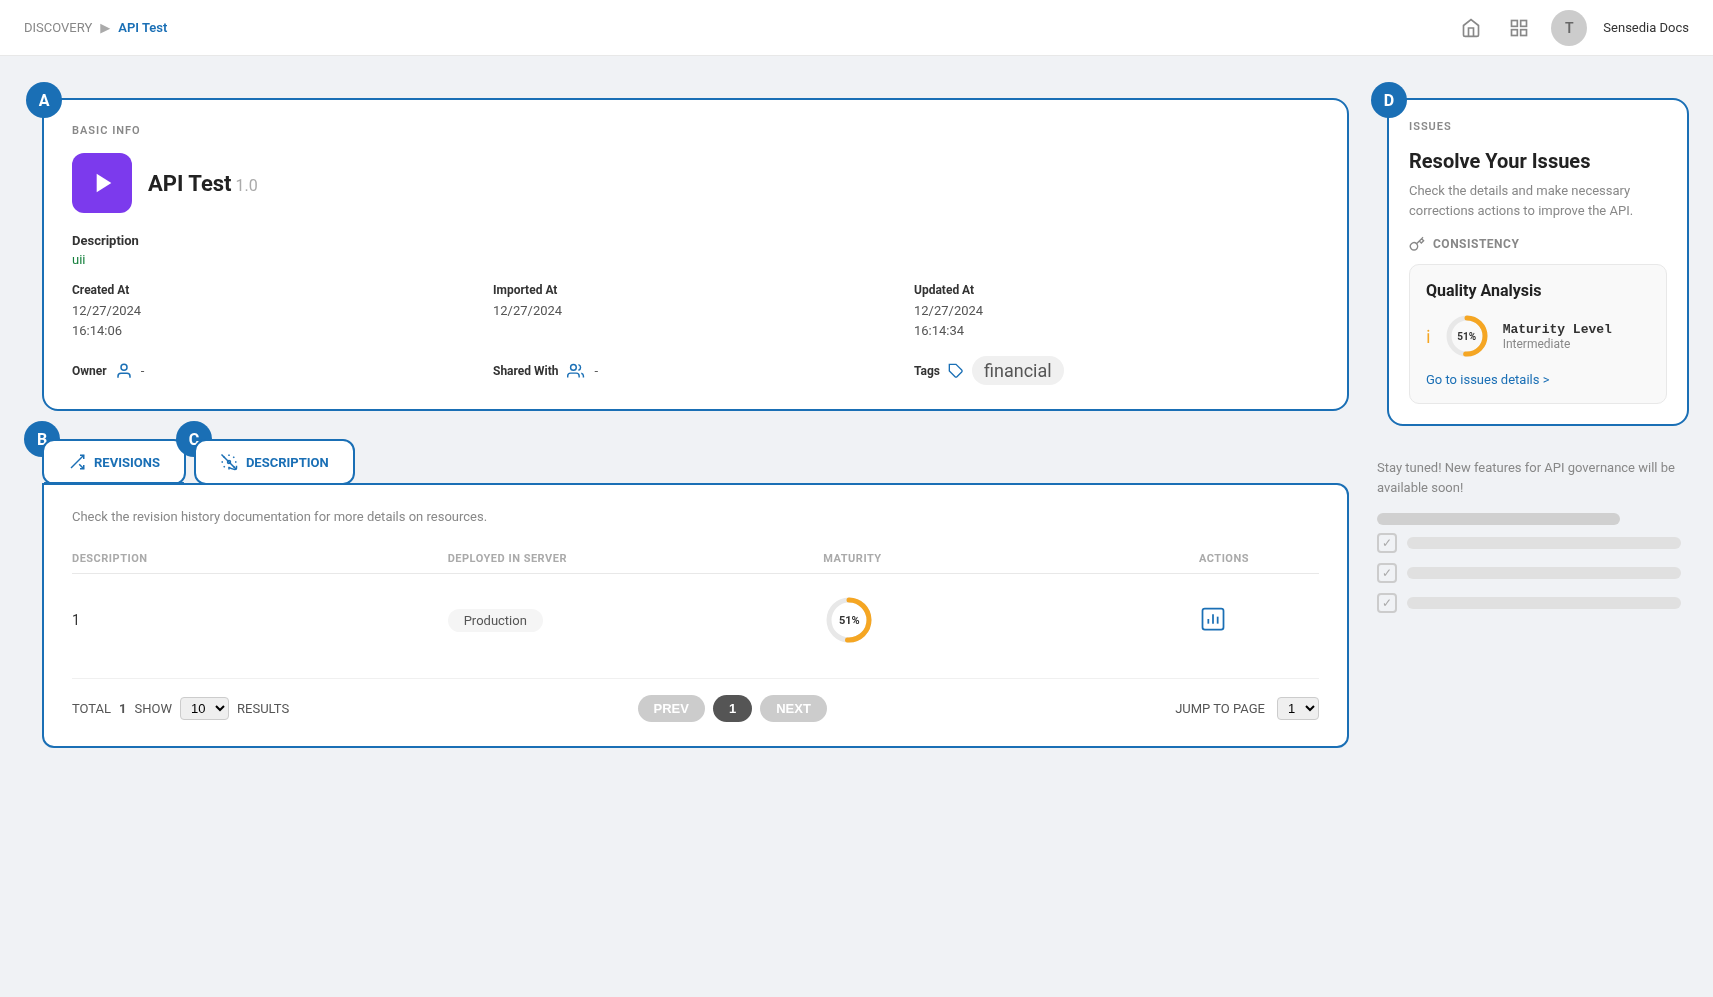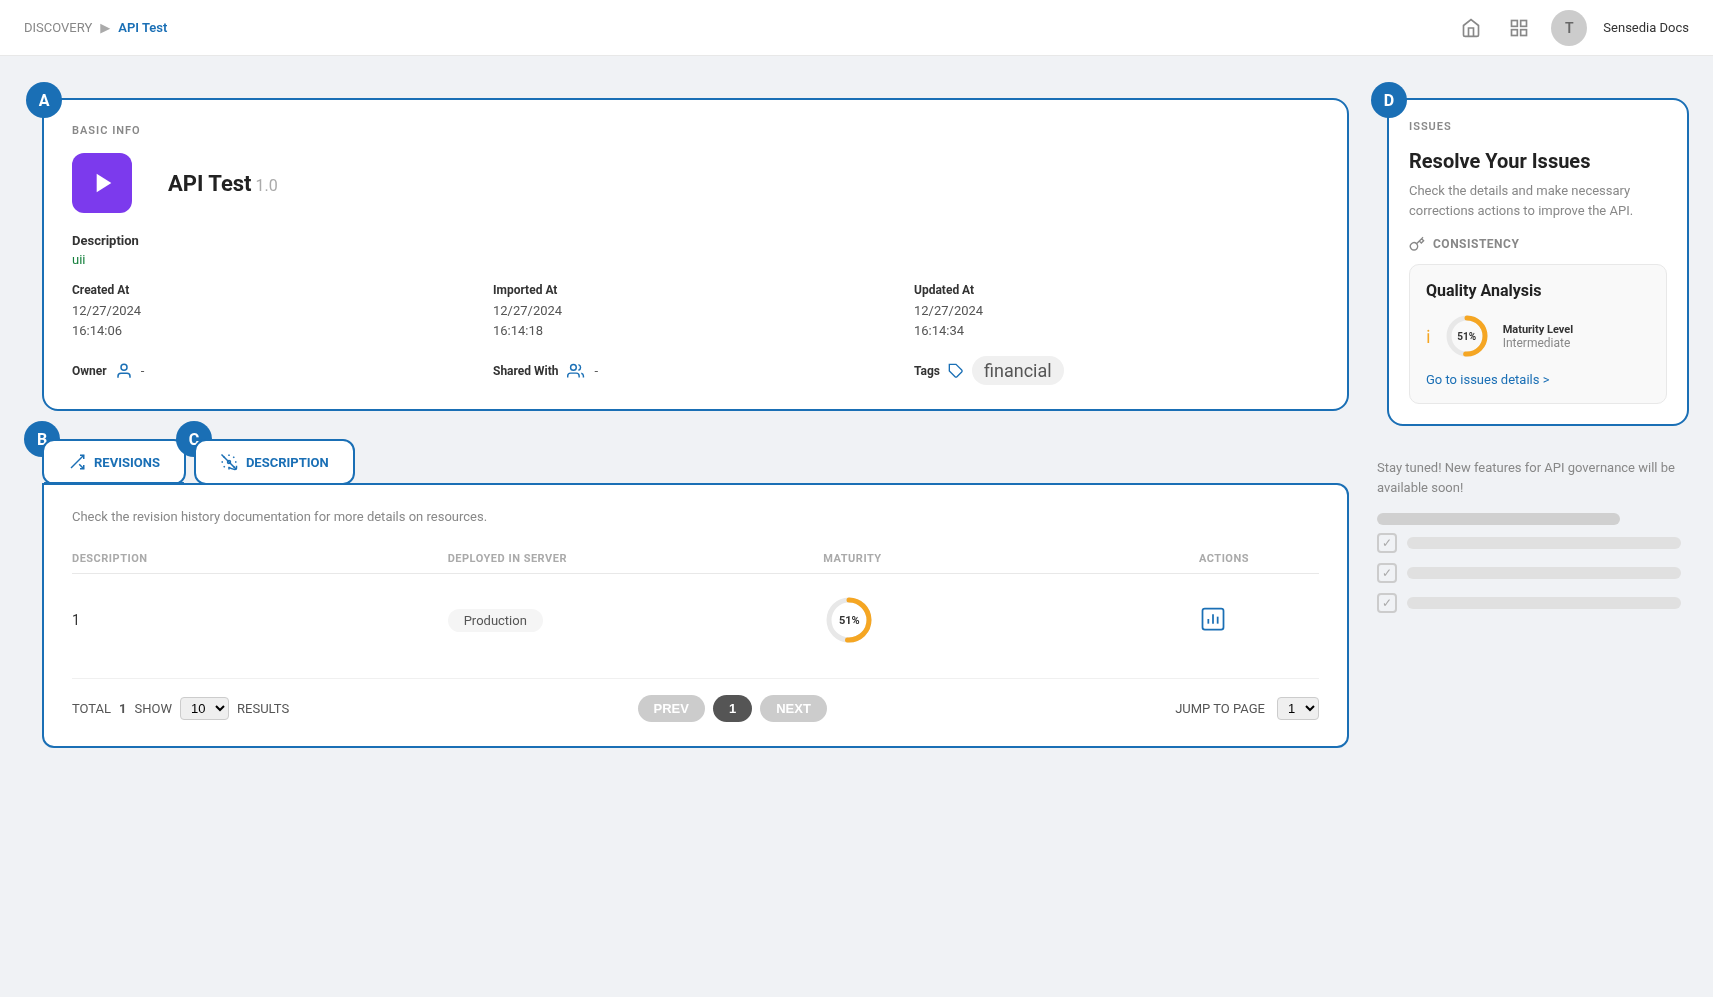--- a/index.html
+++ b/index.html
@@ -113,21 +113,21 @@
       font-size: 11px;
       font-weight: 600;
       color: #888;
       letter-spacing: 1px;
       text-transform: uppercase;
       margin-bottom: 16px;
     }
     .api-info-header {
       display: flex;
       align-items: center;
-      gap: 36px;
+      gap: 16px;
       margin-bottom: 20px;
     }
     .api-logo {
       width: 60px;
       height: 60px;
       border-radius: 12px;
       background: #7c3aed;
       display: flex;
       align-items: center;
       justify-content: center;
@@ -412,23 +412,24 @@
       font-size: 16px;
       font-weight: 700;
       color: #222;
     }
     .qa-body {
       display: flex;
       align-items: center;
       gap: 12px;
     }
     .maturity-text {
-      font-size: 11px;
+      font-size: 13px;
       font-weight: 700;
       color: #333;
+      font-family: Liberation Mono, monospace;
     }
     .maturity-level {
       font-size: 12px;
       color: #888;
     }
     .go-to-issues {
       color: #1a6fb5;
       font-size: 13px;
       cursor: pointer;
       text-decoration: none;
@@ -529,21 +530,20 @@
 
       <div class="meta-grid">
         <div>
           <div class="meta-item-label">Created At</div>
           <div class="meta-item-value">12/27/2024</div>
           <div class="meta-item-value">16:14:06</div>
         </div>
         <div>
           <div class="meta-item-label">Imported At</div>
           <div class="meta-item-value">12/27/2024</div>
-          <div class="meta-item-value">16:14:18</div>
         </div>
         <div>
           <div class="meta-item-label">Updated At</div>
           <div class="meta-item-value">12/27/2024</div>
           <div class="meta-item-value">16:14:34</div>
         </div>
       </div>
 
       <div class="meta-row">
         <div class="meta-row-item">

